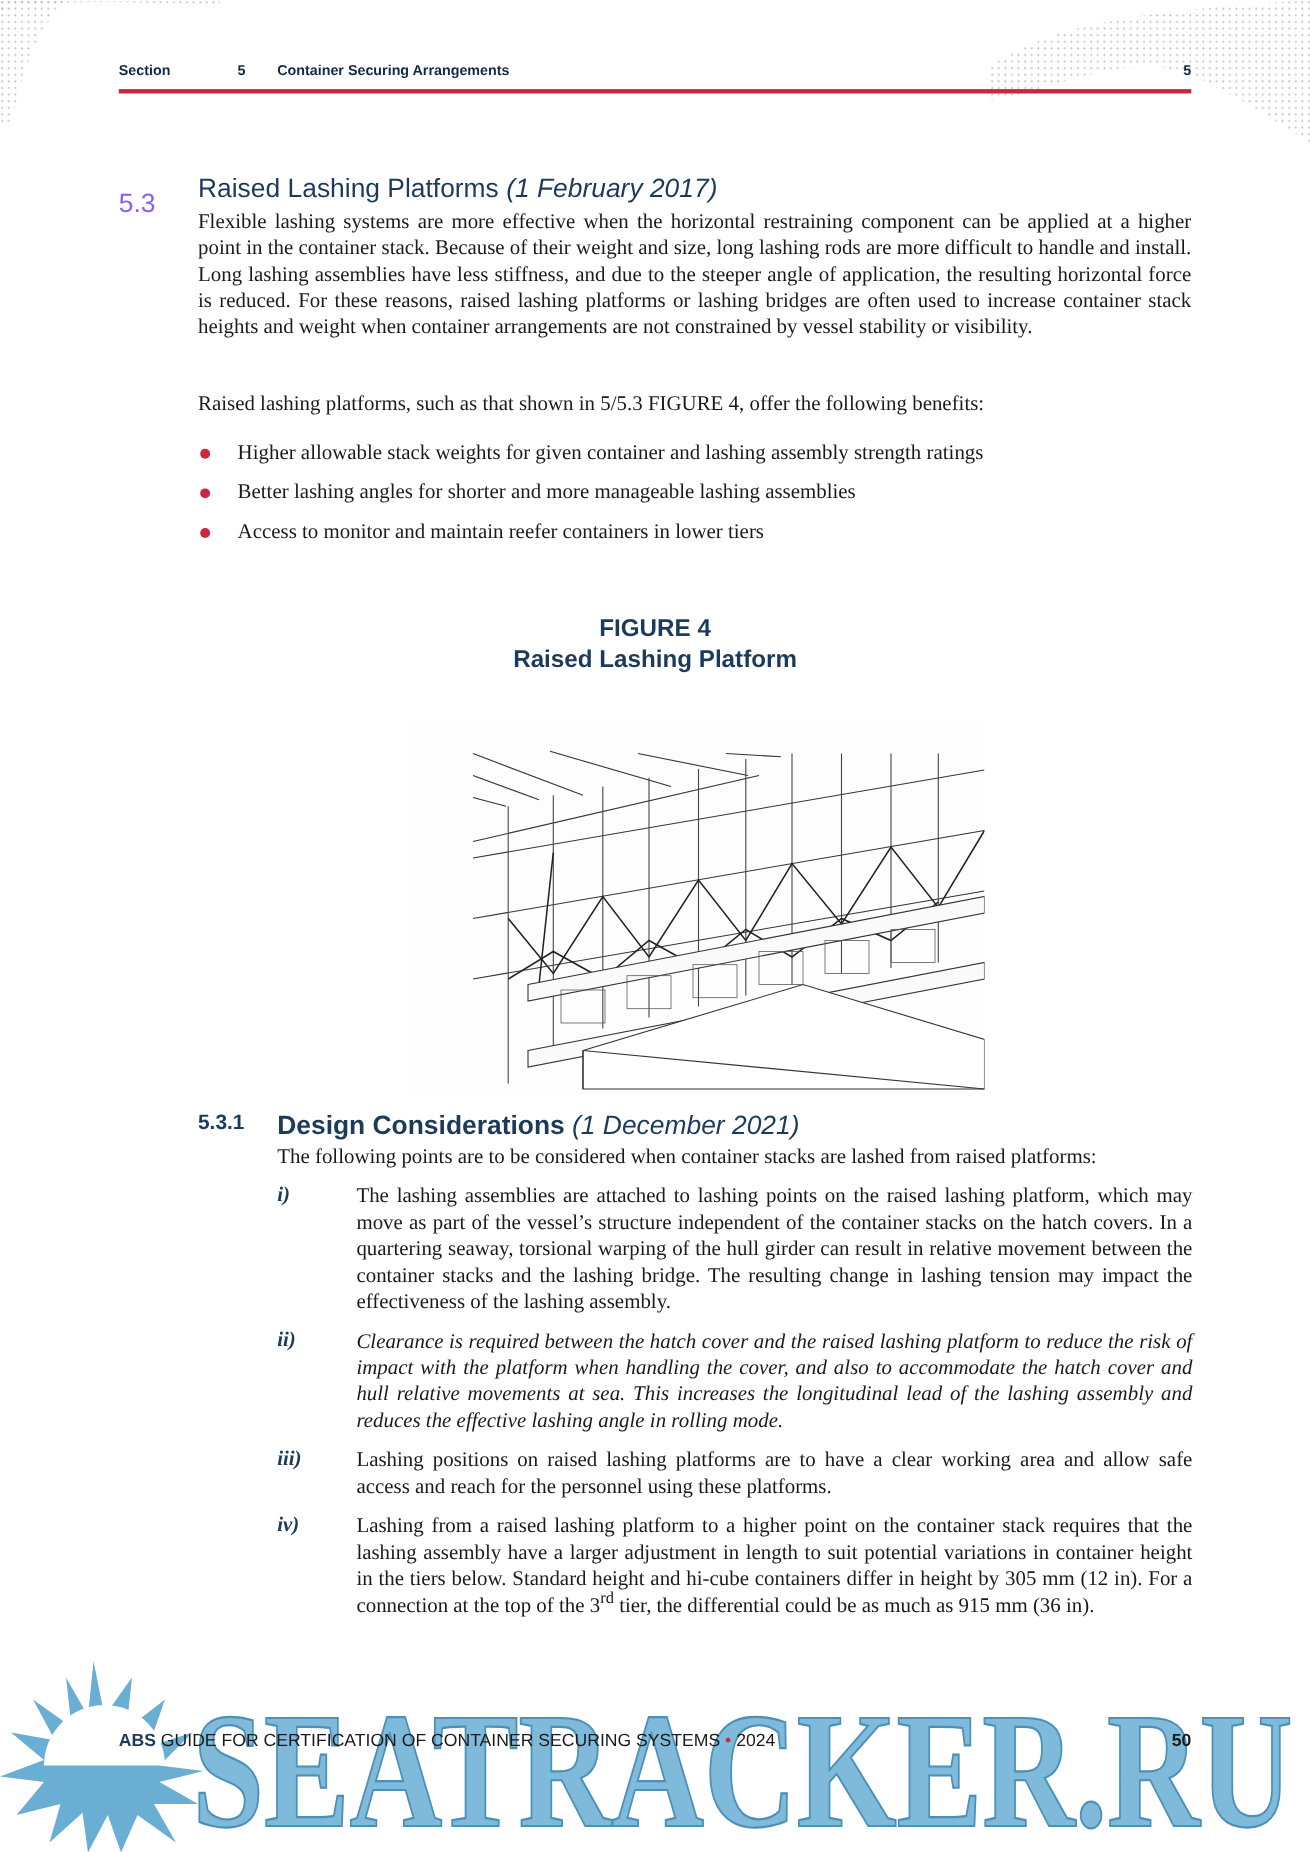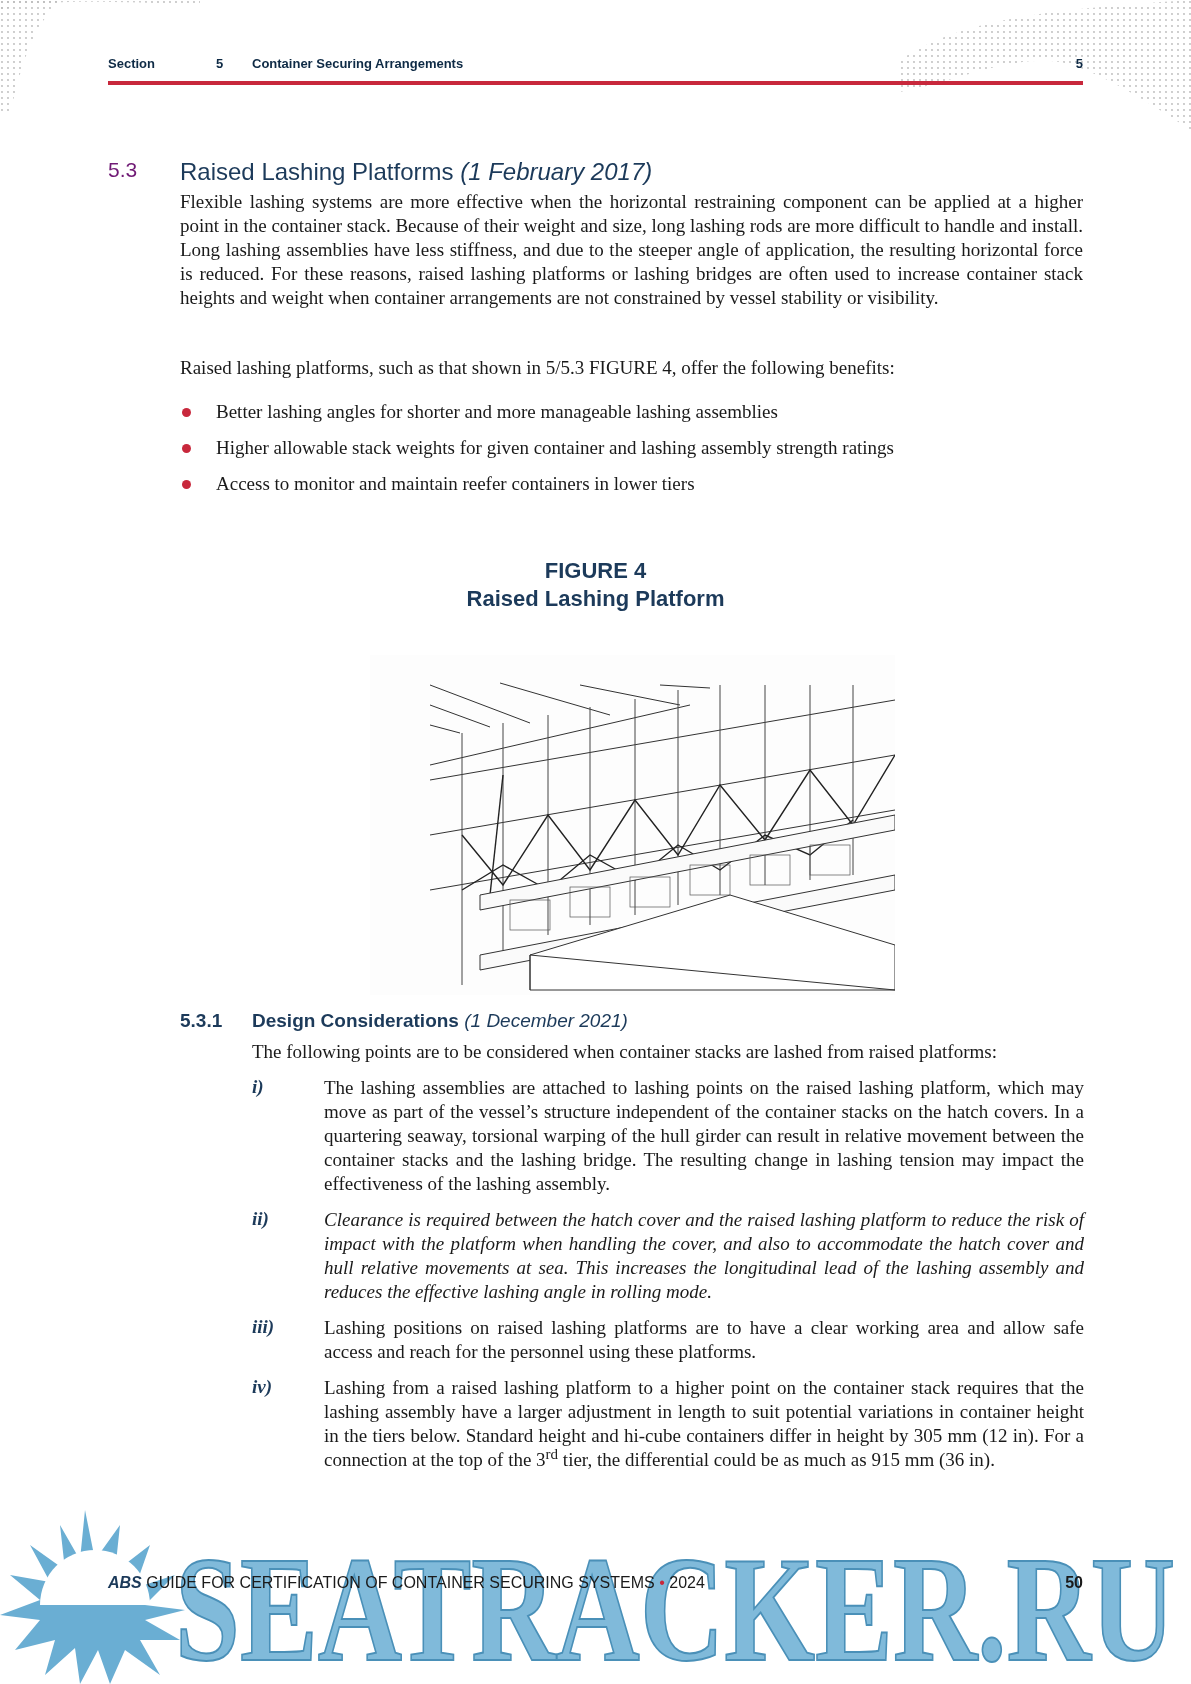--- a/index.html
+++ b/index.html
@@ -1,37 +1,37 @@
 <!DOCTYPE html>
 <html><head>
 <meta charset="utf-8">
 <style>
   html, body { margin:0; padding:0; background:#fff; }
   body { width:1191px; height:1684px; position:relative; overflow:hidden; font-family:"Liberation Serif", serif; color:#1a1a1a; }
   .dots { position:absolute; pointer-events:none; }
   .header { position:absolute; left:108px; top:54px; width:975px; height:32px; font-family:"Liberation Sans", sans-serif; font-weight:bold; font-size:13px; color:#0e2a45; }
   .header span { position:absolute; top:2px; }
   .hdr-rule { position:absolute; left:108px; top:81px; width:975px; height:4px; background:#c8283c; }
-  .sec-num { position:absolute; left:108px; top:158px; font-family:"Liberation Sans", sans-serif; font-size:21px; color:#701a75; }
+  .sec-num { position:absolute; left:108px; top:172px; font-family:"Liberation Sans", sans-serif; font-size:24px; color:#8b5cf6; }
   .sec-title { position:absolute; left:180px; top:158px; font-family:"Liberation Sans", sans-serif; font-size:24px; color:#1c3a5a; }
   .sec-title i { font-style:italic; }
   .para { position:absolute; font-size:19px; line-height:24px; text-align:justify; }
   .bullets { position:absolute; left:180px; top:400px; width:900px; margin:0; padding:0; list-style:none; }
   .bullets li { position:relative; padding-left:36px; font-size:19px; line-height:24px; height:36px; }
   .bullets li .dot { position:absolute; left:2px; top:8px; width:9px; height:9px; border-radius:50%; background:#c8283c; }
   .fig-caption { position:absolute; left:0; width:1191px; text-align:center; font-family:"Liberation Sans", sans-serif; font-weight:bold; font-size:22px; color:#1c3a5a; }
   .figure { position:absolute; left:370px; top:655px; width:525px; height:340px; background:#fdfdfd; }
   .sub-num { position:absolute; left:180px; top:1010px; font-family:"Liberation Sans", sans-serif; font-weight:bold; font-size:19px; color:#1c3a5a; }
-  .sub-title { position:absolute; left:252px; top:1010px; font-family:"Liberation Sans", sans-serif; font-weight:bold; font-size:19px; color:#1c3a5a; }
+  .sub-title { position:absolute; left:252px; top:1010px; font-family:"Liberation Sans", sans-serif; font-weight:bold; font-size:24px; color:#1c3a5a; }
   .sub-title i { font-weight:normal; font-style:italic; }
   .item-label { position:absolute; left:252px; font-style:italic; font-weight:bold; font-size:19px; color:#1c3a5a; }
   .item-text { position:absolute; left:324px; width:760px; font-size:19px; line-height:24px; text-align:justify; }
   sup { font-size:15px; line-height:0; }
   .footer { position:absolute; left:108px; top:1574px; width:975px; font-family:"Liberation Sans", sans-serif; font-size:16px; color:#1a1a1a; z-index:3; }
-  .footer .abs { font-weight:bold; color:#1c3a5a;font-style:italic; }
+  .footer .abs { font-weight:bold; color:#1c3a5a; }
   .footer .sep { color:#c8283c; }
   .footer .pg { position:absolute; right:0; top:0; font-weight:bold; }
   .wm { position:absolute; left:0; top:1500px; width:1191px; height:184px; z-index:2; pointer-events:none; }
 </style>
 </head>
 <body>
 
 <svg class="dots" style="left:0;top:0" width="200" height="120">
   <defs>
       <pattern id="dp" width="6" height="6" patternUnits="userSpaceOnUse">
@@ -56,22 +56,22 @@
 <div class="sec-num">5.3</div>
 <div class="sec-title">
   <span>Raised Lashing Platforms</span>
   <i>(1 February 2017)</i>
 </div>
 
 <p class="para" style="left:180px;top:190px;width:903px;margin:0;">Flexible lashing systems are more effective when the horizontal restraining component can be applied at a higher point in the container stack. Because of their weight and size, long lashing rods are more difficult to handle and install. Long lashing assemblies have less stiffness, and due to the steeper angle of application, the resulting horizontal force is reduced. For these reasons, raised lashing platforms or lashing bridges are often used to increase container stack heights and weight when container arrangements are not constrained by vessel stability or visibility.</p>
 <p class="para" style="left:180px;top:356px;width:903px;margin:0;">Raised lashing platforms, such as that shown in 5/5.3 FIGURE 4, offer the following benefits:</p>
 
 <ul class="bullets">
+  <li><span class="dot"></span><span>Higher allowable stack weights for given container and lashing assembly strength ratings</span></li>
   <li><span class="dot"></span><span>Better lashing angles for shorter and more manageable lashing assemblies</span></li>
-  <li><span class="dot"></span><span>Higher allowable stack weights for given container and lashing assembly strength ratings</span></li>
   <li><span class="dot"></span><span>Access to monitor and maintain reefer containers in lower tiers</span></li>
 </ul>
 
 <div class="fig-caption" style="top:558px">FIGURE 4</div>
 <div class="fig-caption" style="top:586px">Raised Lashing Platform</div>
 
 <svg class="figure" viewBox="0 0 525 340">
   <g stroke="#333" stroke-width="1" fill="none">
 
     <line x1="60" y1="30" x2="160" y2="68"></line>

